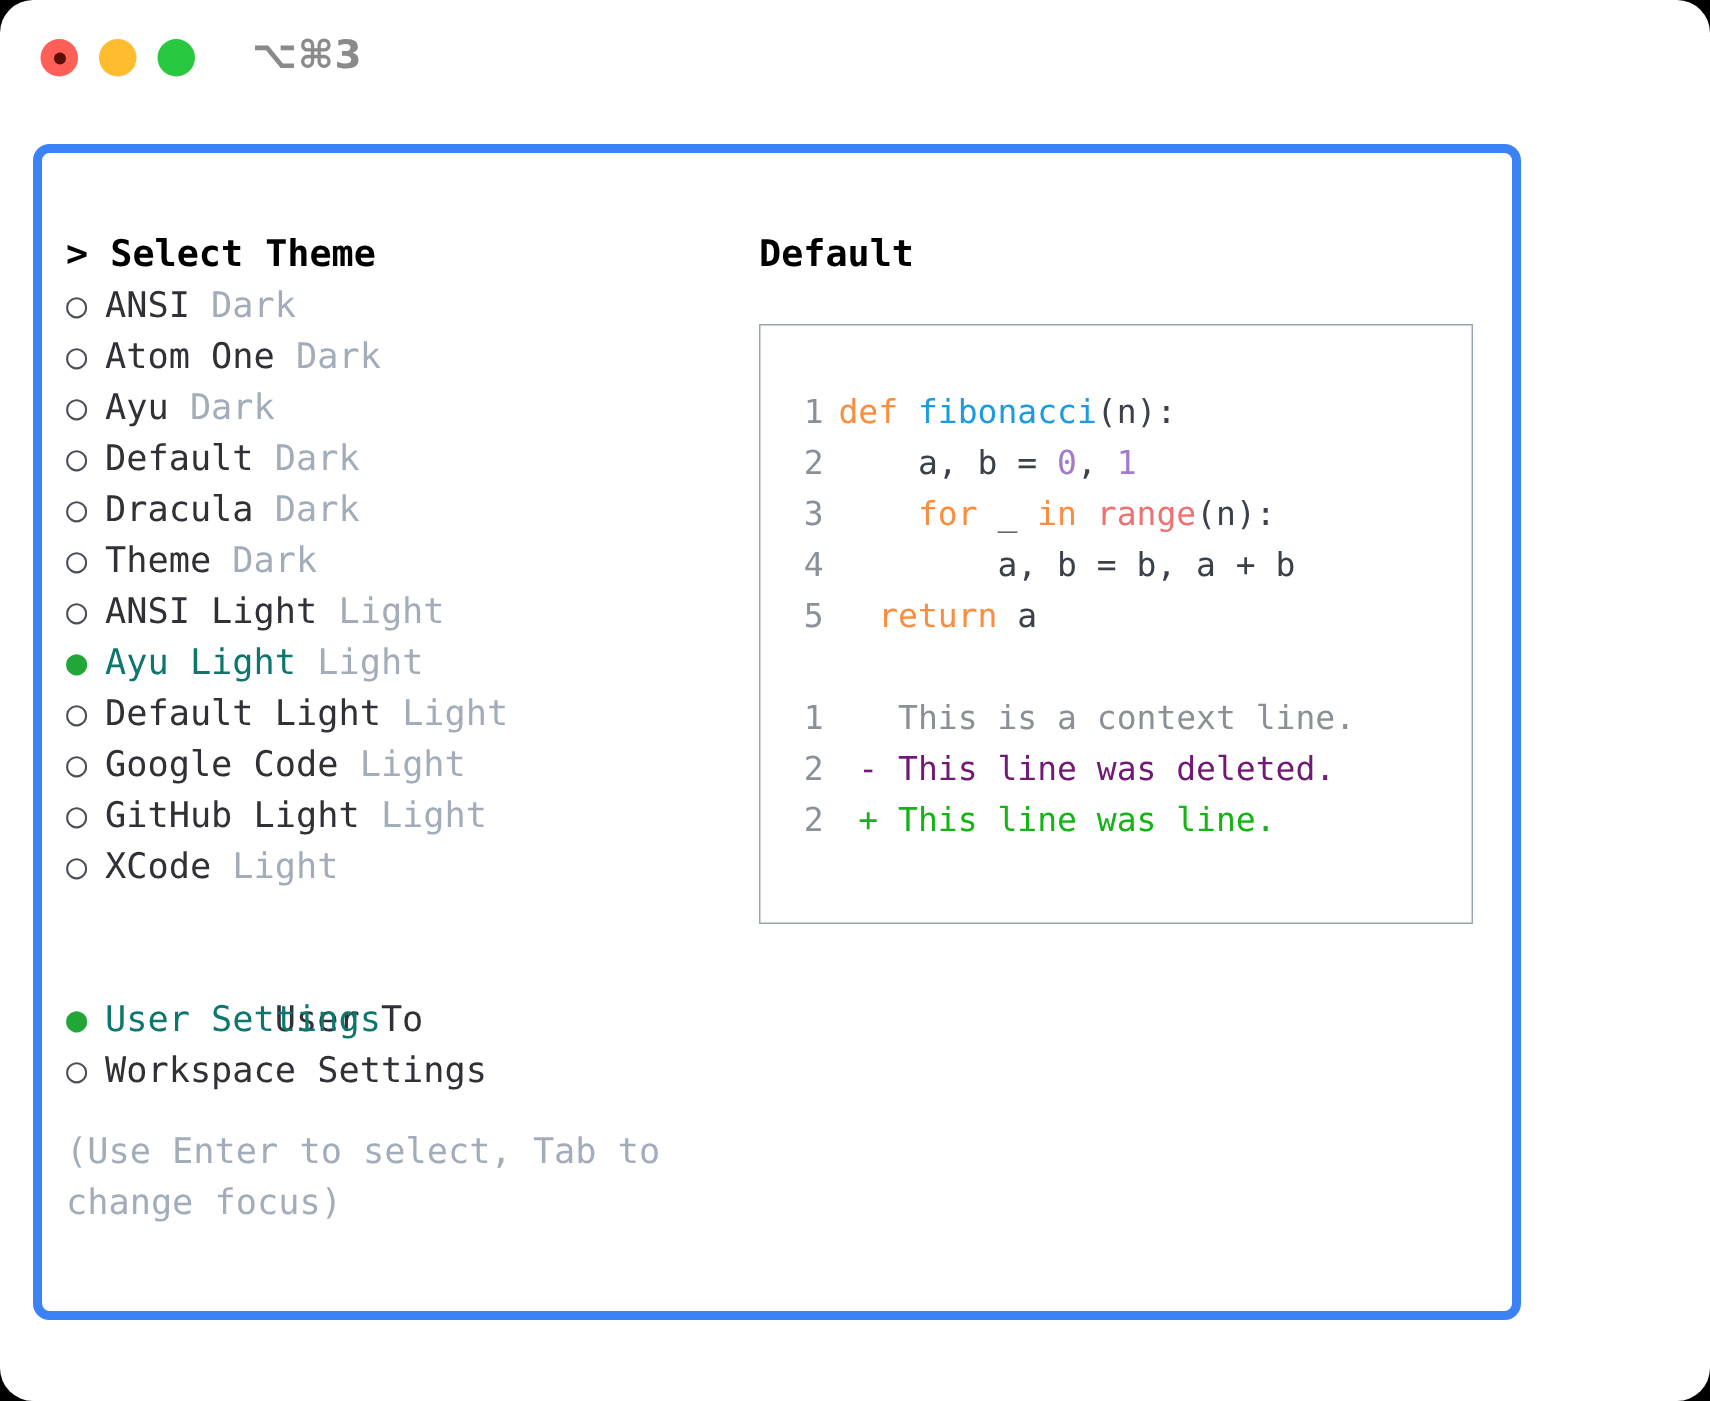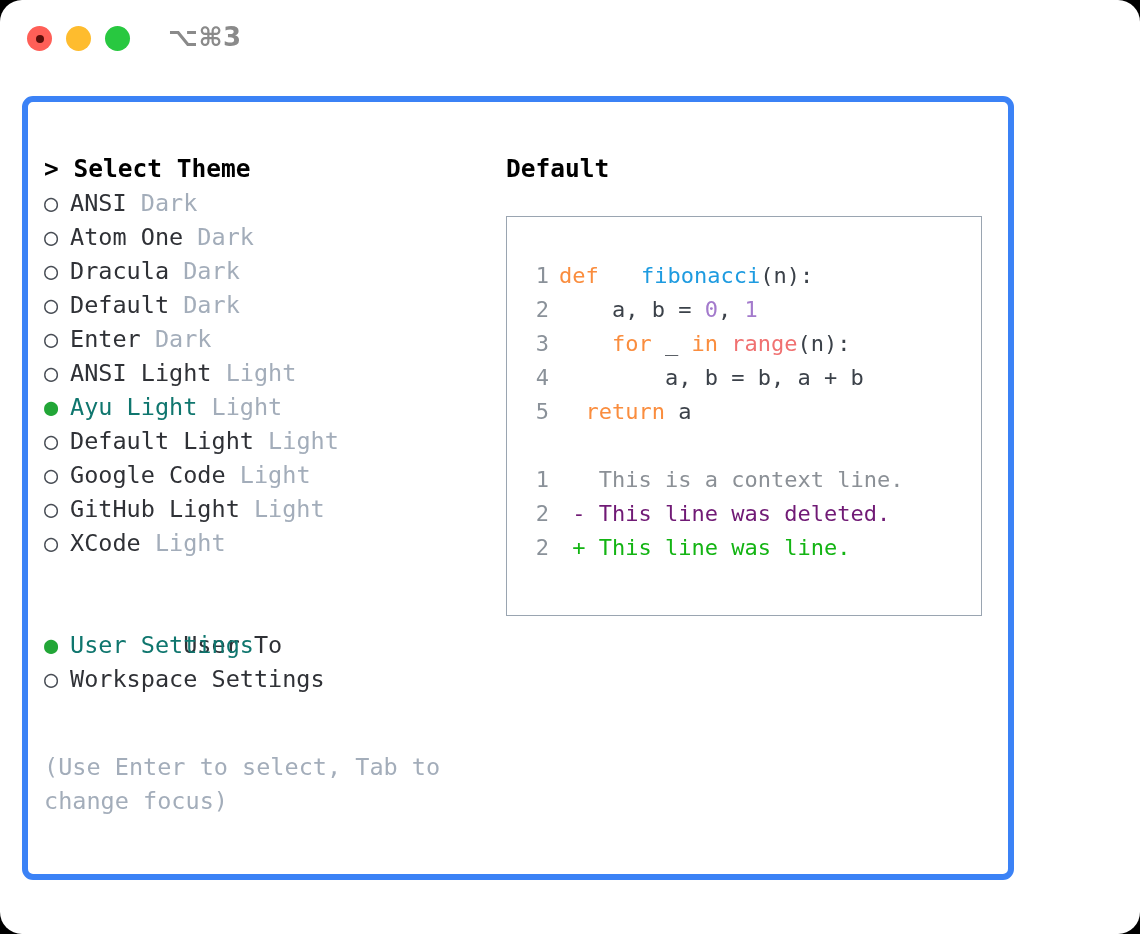--- a/index.html
+++ b/index.html
@@ -162,21 +162,21 @@
     color: #3b4149;
   }
   .ln {
     color: #8a9199;
     display: inline-block;
     width: 24px;
     text-align: right;
     margin-right: 10px;
   }
   .kw   { color: #fa8d3e; }
-  .fn   { color: #1e9be0; margin-left: 29px; }
+  .fn   { color: #1e9be0; }
   .num  { color: #a37acc; }
   .bi   { color: #f07171; margin-top: 36px; }
   .pl   { color: #3b4149; }
   .ctx  { color: #8b9096; }
   .del  { color: #701a75; }
   .add  { color: #13b413; }
   .blank-line { height: 34px; }
 </style>
 </head>
 <body>
@@ -192,23 +192,24 @@
     <div class="shortcut">⌥⌘3</div>
   </div>
 
   <div class="card">
 
     <div class="left-col">
       <div class="row header">&gt; Select Theme</div>
       <div id="theme-list">
           <div class="row"><span class="marker bullet-hollow">○</span><span>ANSI</span><span class="tag"> Dark</span></div>
           <div class="row"><span class="marker bullet-hollow">○</span><span>Atom One</span><span class="tag"> Dark</span></div>
+          <div class="row"><span class="marker bullet-hollow">○</span><span>Ayu</span><span class="tag"> Dark</span></div>
+          <div class="row"><span class="marker bullet-hollow">○</span><span>Default</span><span class="tag"> Dark</span></div>
           <div class="row"><span class="marker bullet-hollow">○</span><span>Dracula</span><span class="tag"> Dark</span></div>
-          <div class="row"><span class="marker bullet-hollow">○</span><span>Default</span><span class="tag"> Dark</span></div>
-          <div class="row"><span class="marker bullet-hollow">○</span><span>Enter</span><span class="tag"> Dark</span></div>
+          <div class="row"><span class="marker bullet-hollow">○</span><span>Theme</span><span class="tag"> Dark</span></div>
           <div class="row"><span class="marker bullet-hollow">○</span><span>ANSI Light</span><span class="tag"> Light</span></div>
           <div class="row"><span class="marker bullet-filled">●</span><span class="name-selected">Ayu Light</span><span class="tag"> Light</span></div>
           <div class="row"><span class="marker bullet-hollow">○</span><span>Default Light</span><span class="tag"> Light</span></div>
           <div class="row"><span class="marker bullet-hollow">○</span><span>Google Code</span><span class="tag"> Light</span></div>
           <div class="row"><span class="marker bullet-hollow">○</span><span>GitHub Light</span><span class="tag"> Light</span></div>
           <div class="row"><span class="marker bullet-hollow">○</span><span>XCode</span><span class="tag"> Light</span></div>
         </div>
       <div class="spacer-row"></div>
       <div class="row subheader">
         <span class="marker"> </span><span>User To</span>

